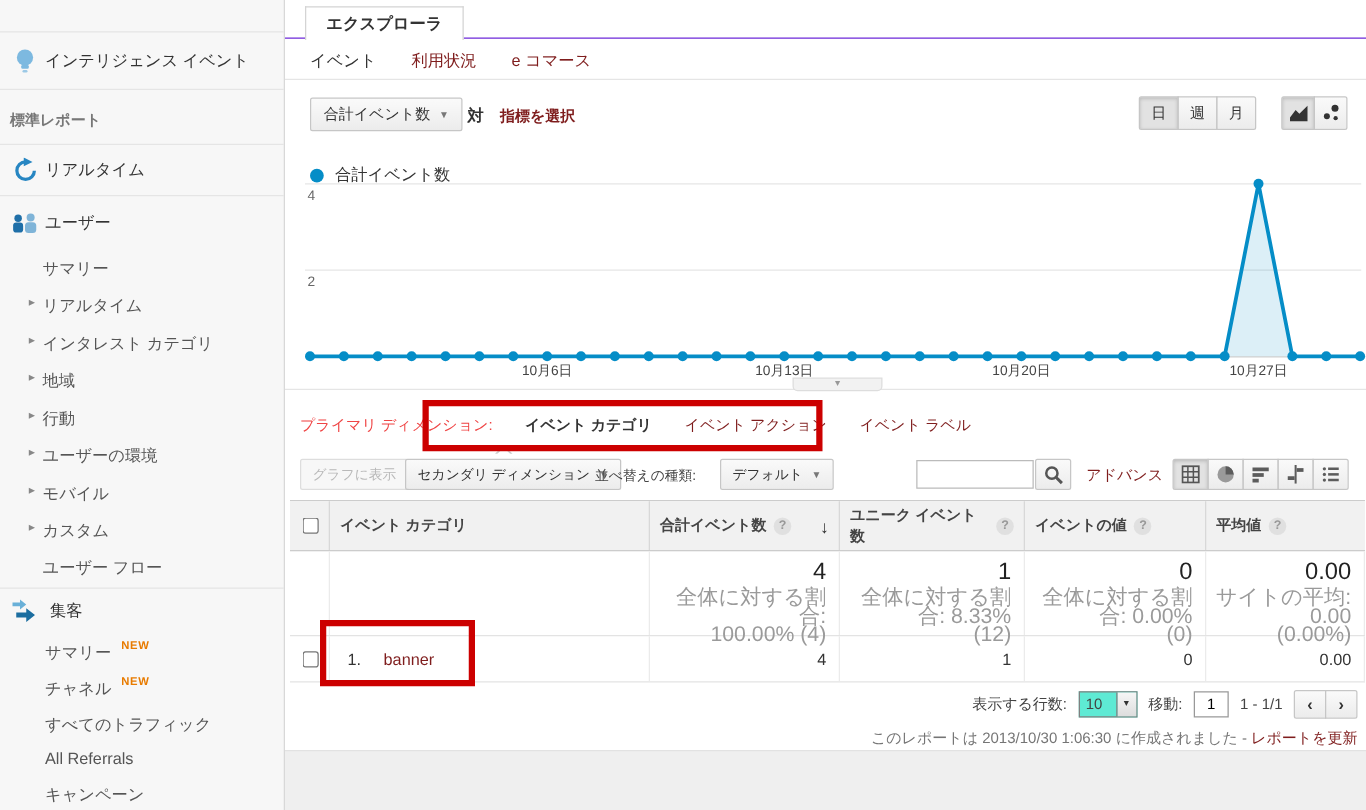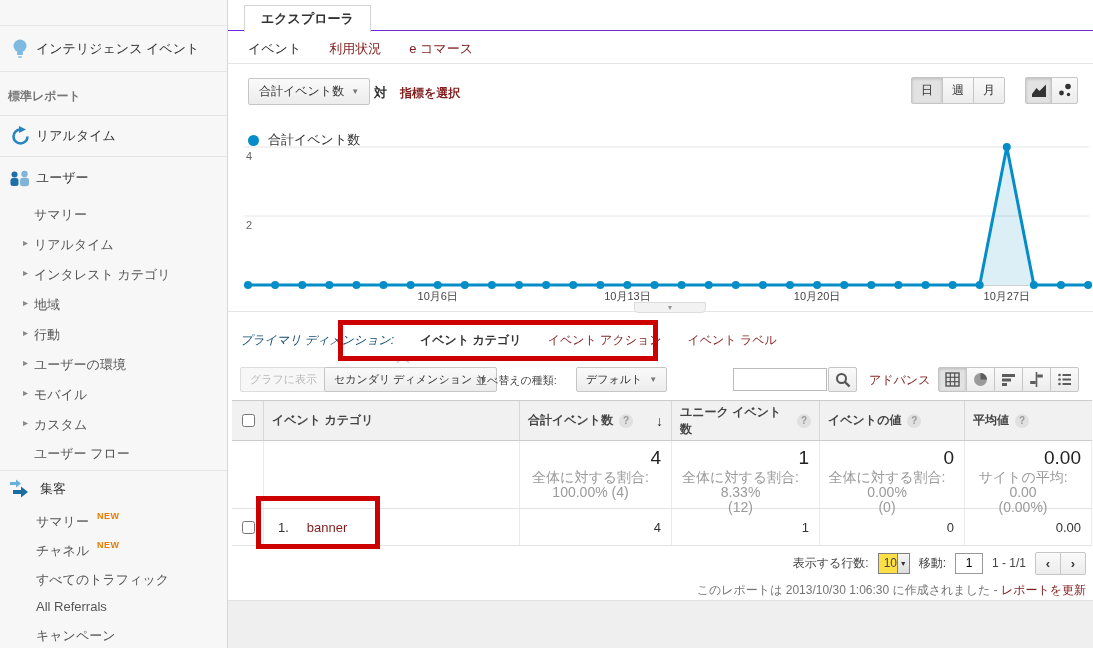--- a/index.html
+++ b/index.html
@@ -38,21 +38,21 @@
   .gran .btn:last-child{border-radius:0 2px 2px 0;}
   .ctype{position:absolute;left:797px;top:77px;display:flex;}
   .ctype .btn{width:27px;height:27px;margin-left:-1px;border-radius:0;}
   .ctype .btn:first-child{border-radius:2px 0 0 2px;margin-left:0;}
   .ctype .btn:last-child{border-radius:0 2px 2px 0;}
   .legend{position:absolute;left:20px;top:131px;display:flex;align-items:center;font-size:13px;color:#333;}
   .legend .dot{width:11px;height:11px;border-radius:50%;background:#058dc7;margin-right:9px;}
   #chart-svg{position:absolute;left:16px;top:140px;}
   .collapse-btn{position:absolute;left:406px;top:302px;width:72px;height:11px;background:#f2f2f2;border:1px solid #ddd;border-radius:0 0 4px 4px;display:flex;align-items:center;justify-content:center;font-size:7px;color:#999;cursor:pointer;z-index:3;box-sizing:border-box;}
   .dim-row{position:absolute;left:12px;top:332px;display:flex;gap:26px;align-items:center;font-size:12px;}
-  .dim-label{color:#0c4a6e;font-style:italic;}
+  .dim-label{color:#ef4444;}
   .dim-active{font-weight:bold;color:#333;cursor:pointer;}
   .dim-caret{position:absolute;left:168px;top:356px;width:0;height:0;border-left:7px solid transparent;border-right:7px solid transparent;border-bottom:7px solid #ccc;z-index:1;}
   .dim-caret::after{content:"";position:absolute;left:-6px;top:2px;border-left:6px solid transparent;border-right:6px solid transparent;border-bottom:6px solid #fff;}
   .toolbar-btn{position:absolute;top:367px;height:25px;padding:0 9px;}
   .sort-label{position:absolute;left:248px;top:373px;font-size:11px;color:#444;white-space:nowrap;}
   .search-input{position:absolute;left:505px;top:368px;width:94px;height:23px;border:1px solid #bbb;box-sizing:border-box;font-size:12px;padding:0 5px;outline:none;}
   .mag-btn{position:absolute;left:600px;top:367px;width:29px;height:25px;}
   .adv-link{position:absolute;left:641px;top:372px;font-size:12px;}
   .views{position:absolute;left:710px;top:367px;display:flex;}
   .views .btn{width:29px;height:25px;margin-left:-1px;border-radius:0;}
@@ -66,29 +66,29 @@
   .c1{width:256px;}
   .c2{width:152px;}
   .c3{width:148px;}
   .c4{width:145px;}
   .c5{width:127px;border-right:none;}
   .qmark{width:14px;height:14px;border-radius:50%;background:#e0e0e0;color:#999;font-size:10px;display:inline-flex;align-items:center;justify-content:center;margin-left:6px;font-weight:bold;flex:none;}
   .sort{margin-left:auto;font-size:14px;color:#333;font-weight:bold;}
   .tsummary{display:flex;height:67px;border-bottom:1px solid #e3e3e3;}
   .ts{box-sizing:border-box;border-right:1px solid #ebebeb;text-align:right;padding:5px 10px 0 0;}
   .ts .big{font-size:19px;color:#222;line-height:24px;}
-  .ts .small{font-size:14px;color:#9a9a9a;line-height:15px;text-align:center;}
+  .ts .small{font-size:17px;color:#9a9a9a;line-height:15px;}
   .trow{display:flex;height:36px;border-bottom:1px solid #e3e3e3;font-size:13px;color:#333;}
   .td{box-sizing:border-box;border-right:1px solid #ebebeb;display:flex;align-items:center;height:100%;}
   .td.num{justify-content:flex-end;padding-right:10px;}
   .rownum{margin-left:14px;color:#333;}
   .rowlink{margin-left:18px;}
   
   .pagi{position:absolute;top:551px;right:7px;display:flex;align-items:center;gap:9px;height:24px;font-size:12px;color:#444;}
-  .fake-select{display:flex;align-items:center;border:1px solid #808080;background:#fde047;height:21px;width:32px;box-sizing:border-box;cursor:pointer;}
+  .fake-select{display:flex;align-items:center;border:1px solid #808080;background:#5eead4;height:21px;width:47px;box-sizing:border-box;cursor:pointer;}
   .fake-select .val{padding-left:5px;flex:1;}
   .fake-select .dd{width:15px;height:100%;border-left:1px solid #808080;background:linear-gradient(#f6f6f6,#ddd);display:flex;align-items:center;justify-content:center;font-size:7px;color:#333;}
   .goto-input{width:28px;height:21px;border:1px solid #999;box-sizing:border-box;font-size:12px;text-align:center;outline:none;}
   .pagebtns{display:flex;}
   .pagebtns .btn{width:26px;height:23px;font-size:13px;font-weight:bold;margin-left:-1px;border-radius:0;}
   .pagebtns .btn:first-child{border-radius:2px 0 0 2px;margin-left:0;}
   .pagebtns .btn:last-child{border-radius:0 2px 2px 0;}
   .report-line{position:absolute;top:582px;right:7px;font-size:12px;color:#757575;white-space:nowrap;}
   .gray-bottom{position:absolute;left:0;top:600px;width:100%;height:48px;background:#efefef;border-top:1px solid #e2e2e2;box-sizing:border-box;}
   

